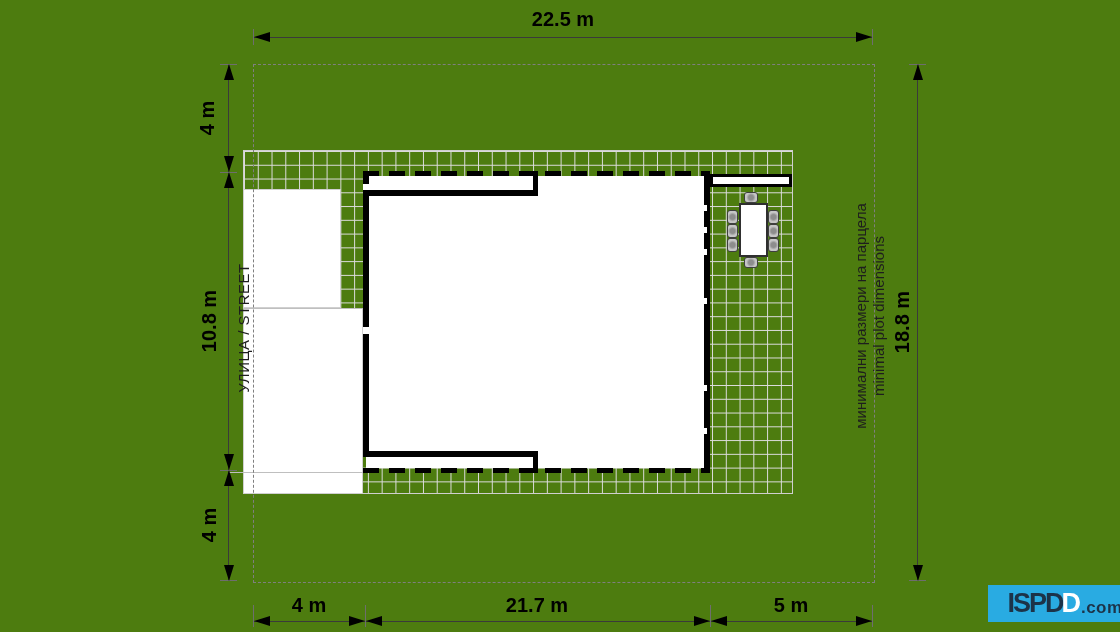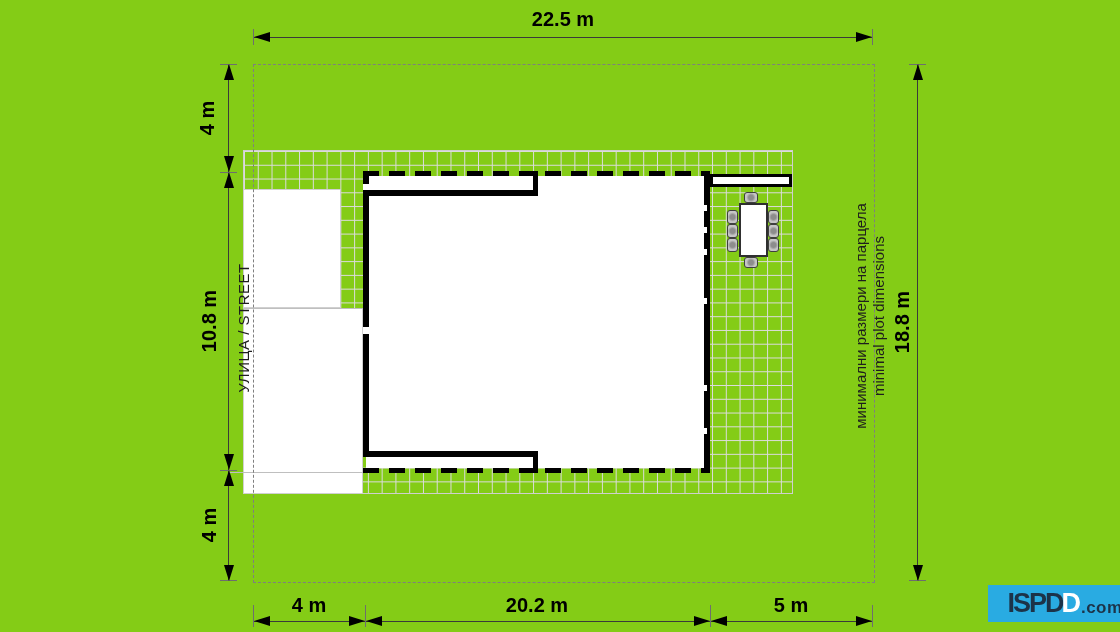--- a/index.html
+++ b/index.html
@@ -6,21 +6,21 @@
     --ink:#000000;
     --grid-line:#dcdcdc;
     --boundary-gray:#7f7f7f;
     --soft-gray:#bfbfbf;
     --logo-bg:#29ABE2;
     --logo-ink:#1C3349;
     --logo-highlight:#ffffff;
   }
   html,body{margin:0;padding:0;background:#fff;}
   body{font-family:"Liberation Sans","DejaVu Sans",sans-serif;}
-  #canvas{position:relative;width:1120px;height:632px;background:#84cc16;overflow:hidden;}
+  #canvas{position:relative;width:1120px;height:632px;background:#4d7c0f;overflow:hidden;}
 
   .abs{position:absolute;}
 
   
   .dim-line{background:#3a3a3a;}
   .tick{background:#6e6e6e;}
   .arr{width:0;height:0;}
   .arr-left {border-top:5px solid transparent;border-bottom:5px solid transparent;border-right:16px solid #000;}
   .arr-right{border-top:5px solid transparent;border-bottom:5px solid transparent;border-left:16px solid #000;}
   .arr-up   {border-left:5px solid transparent;border-right:5px solid transparent;border-bottom:16px solid #000;}
@@ -153,21 +153,21 @@
   <div class="abs tick" style="left:365px;top:605px;width:1px;height:22px;"></div>
   <div class="abs tick" style="left:710px;top:605px;width:1px;height:22px;"></div>
   <div class="abs tick" style="left:872px;top:605px;width:1px;height:22px;"></div>
   <div class="abs arr arr-left" style="left:254px;top:616px;"></div>
   <div class="abs arr arr-right" style="left:349px;top:616px;"></div>
   <div class="abs arr arr-left" style="left:366px;top:616px;"></div>
   <div class="abs arr arr-right" style="left:694px;top:616px;"></div>
   <div class="abs arr arr-left" style="left:711px;top:616px;"></div>
   <div class="abs arr arr-right" style="left:856px;top:616px;"></div>
   <div class="abs dim-label ctr" style="left:309px;top:605px;">4 m</div>
-  <div class="abs dim-label ctr" style="left:537px;top:605px;">20.2 m</div>
+  <div class="abs dim-label ctr" style="left:537px;top:605px;">21.7 m</div>
   <div class="abs dim-label ctr" style="left:791px;top:605px;">5 m</div>
 
   <div class="abs logo" style="left:988px;top:585px;width:154px;height:37px;">
     <span class="main">ISPD</span>
       <span class="hl">D</span>
       <span class="suf">.com</span>
   </div>
 
 </div>
 

